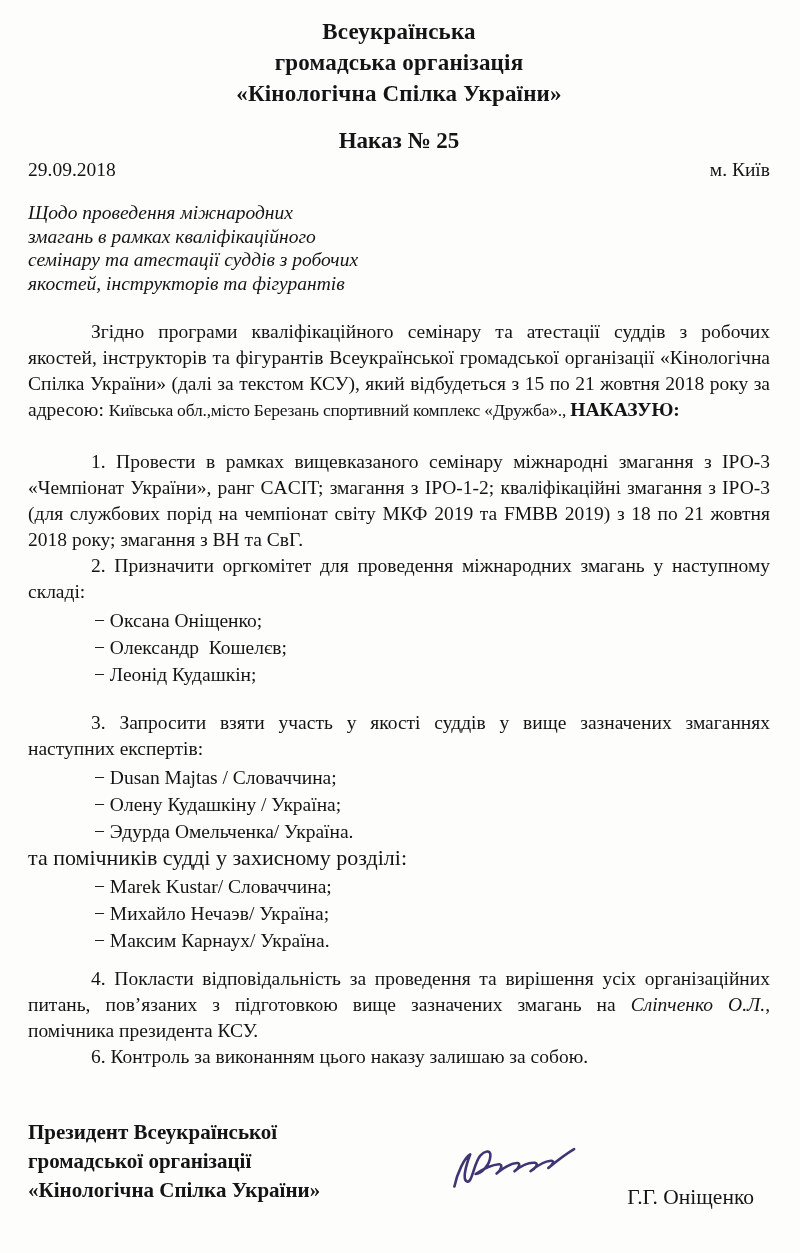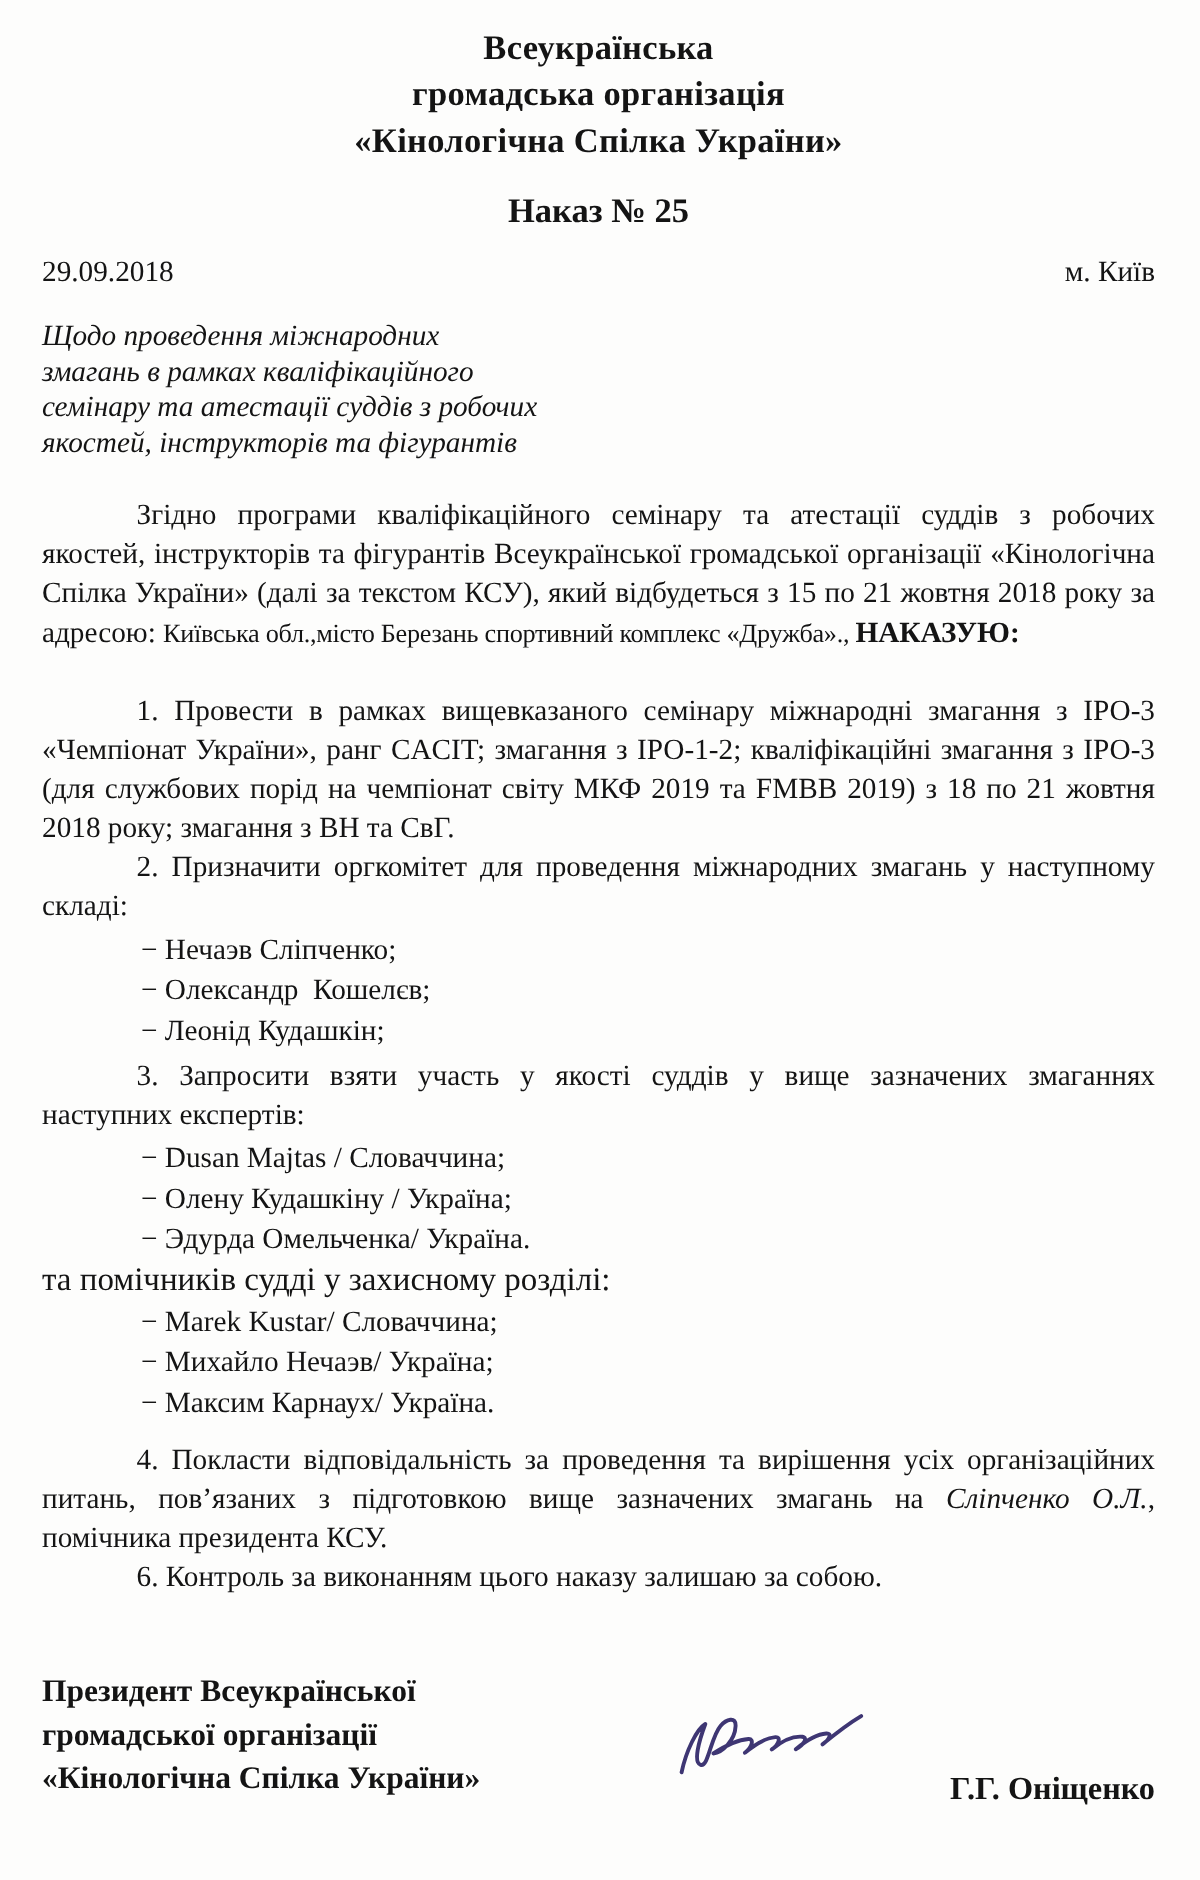--- a/index.html
+++ b/index.html
@@ -30,21 +30,20 @@
     text-align: center;
     font-weight: 700;
     font-size: 23px;
     line-height: 32px;
     margin-top: 16px;
   }
   .dateline {
     display: flex;
     justify-content: space-between;
     align-items: baseline;
-    margin-top: 12px;
     font-size: 19.5px;
     line-height: 26px;
   }
   
   .subject {
     margin-top: 18px;
     font-style: italic;
     font-size: 19.5px;
     line-height: 23.5px;
     white-space: pre-line;
@@ -62,21 +61,21 @@
   .addr-small { font-size: 17.5px; letter-spacing: -0.2px; }
   .bold { font-weight: 700; }
   .it { font-style: italic; }
   
   .dash-list {
     margin: 2px 0 0 66px;
     font-size: 19.5px;
     line-height: 27px;
   }
   .dash-list div { white-space: pre; }
-  .item3 { margin-top: 4px; }
+  .item3 { margin-top: 22px; }
   .helpers-intro {
     margin: 0;
     font-size: 22px;
     line-height: 26px;
     text-align: left;
   }
   .item45 { margin-top: 12px; }
   
   .sig-block {
     position: relative;
@@ -89,23 +88,23 @@
     line-height: 29px;
   }
   .sig-scribble {
     position: absolute;
     left: 415px;
     top: 18px;
     transform: rotate(-4deg);
   }
   .sig-name {
     position: absolute;
-    right: 0;
+    right: 16px;
     bottom: 8px;
-    font-weight: 700;
+    font-weight: 400;
     font-size: 21.5px;
   }
 </style>
 </head>
 <body>
 
 <div class="page">
 
   <div class="org-header">
     <div>Всеукраїнська</div>
@@ -126,21 +125,21 @@
 якостей, інструкторів та фігурантів</div>
 
   <p class="para para-intro"><span>Згідно програми кваліфікаційного семінару та атестації суддів з робочих якостей, інструкторів та фігурантів Всеукраїнської громадської організації «Кінологічна Спілка України» (далі за текстом КСУ), який відбудеться з 15 по 21 жовтня 2018 року за адресою: </span><span class="addr-small">Київська обл.,місто Березань спортивний комплекс «Дружба»., </span><span class="bold">НАКАЗУЮ:</span></p>
 
   <div class="items12">
     <p class="para">1. Провести в рамках вищевказаного семінару міжнародні змагання з ІРО-3 «Чемпіонат України», ранг CACIT; змагання з ІРО-1-2; кваліфікаційні змагання з ІРО-3 (для службових порід на чемпіонат світу МКФ 2019 та FMBB 2019) з 18 по 21 жовтня 2018 року; змагання з ВН та СвГ.</p>
     <p class="para">2. Призначити оргкомітет для проведення міжнародних змагань у наступному складі:</p>
   </div>
 
   <div class="dash-list">
-    <div>− Нечаэв Сліпченко;</div>
+    <div>− Оксана Оніщенко;</div>
     <div>− Олександр  Кошелєв;</div>
     <div>− Леонід Кудашкін;</div>
   </div>
 
   <p class="para item3">3. Запросити взяти участь у якості суддів у вище зазначених змаганнях наступних експертів:</p>
 
   <div class="dash-list">
     <div>− Dusan Majtas / Словаччина;</div>
     <div>− Олену Кудашкіну / Україна;</div>
     <div>− Эдурда Омельченка/ Україна.</div>

